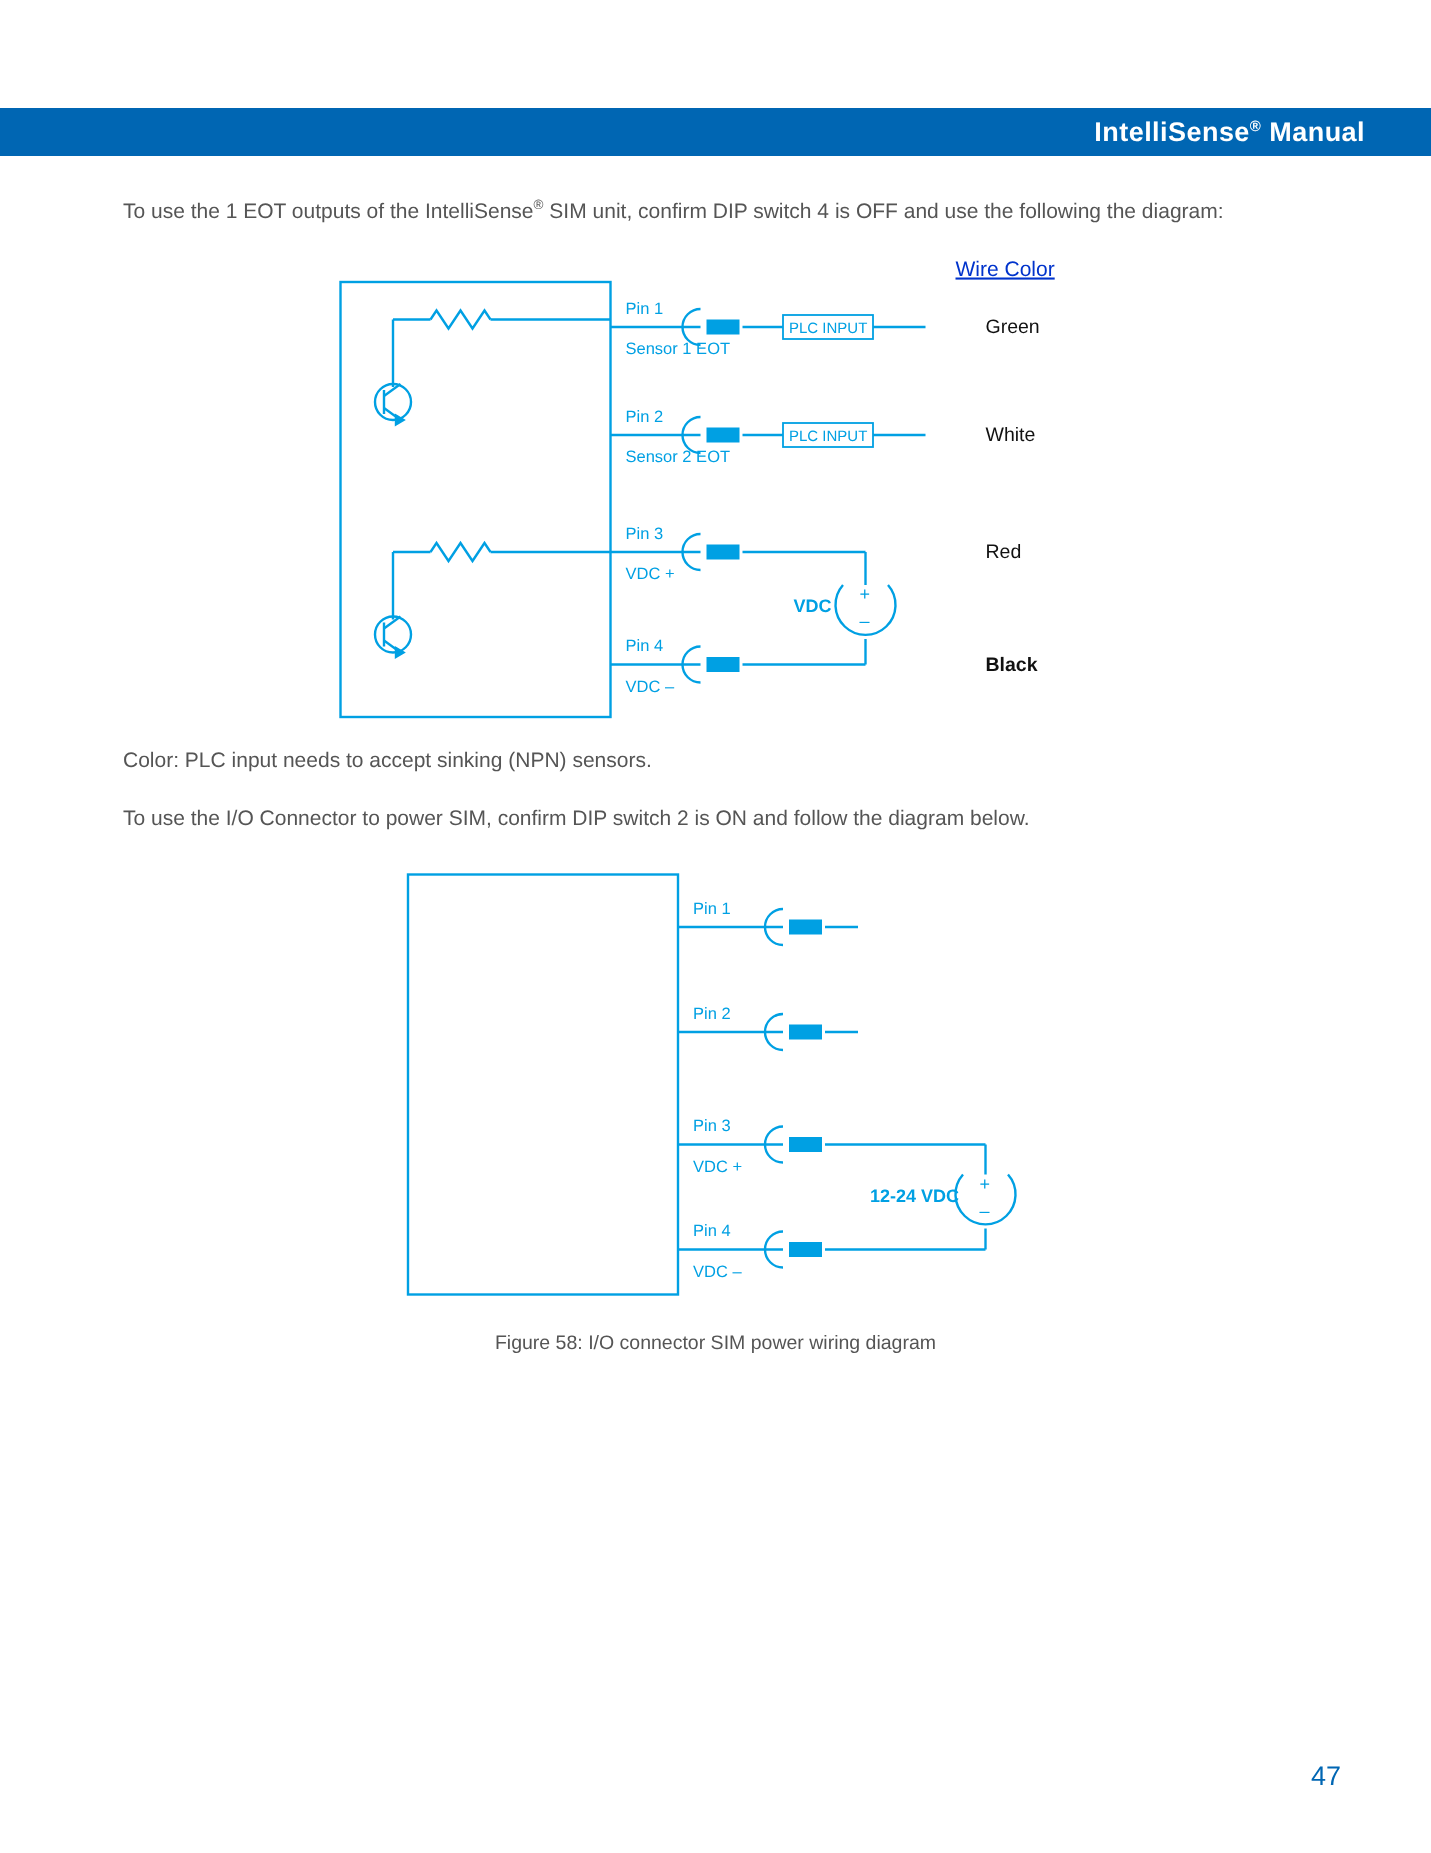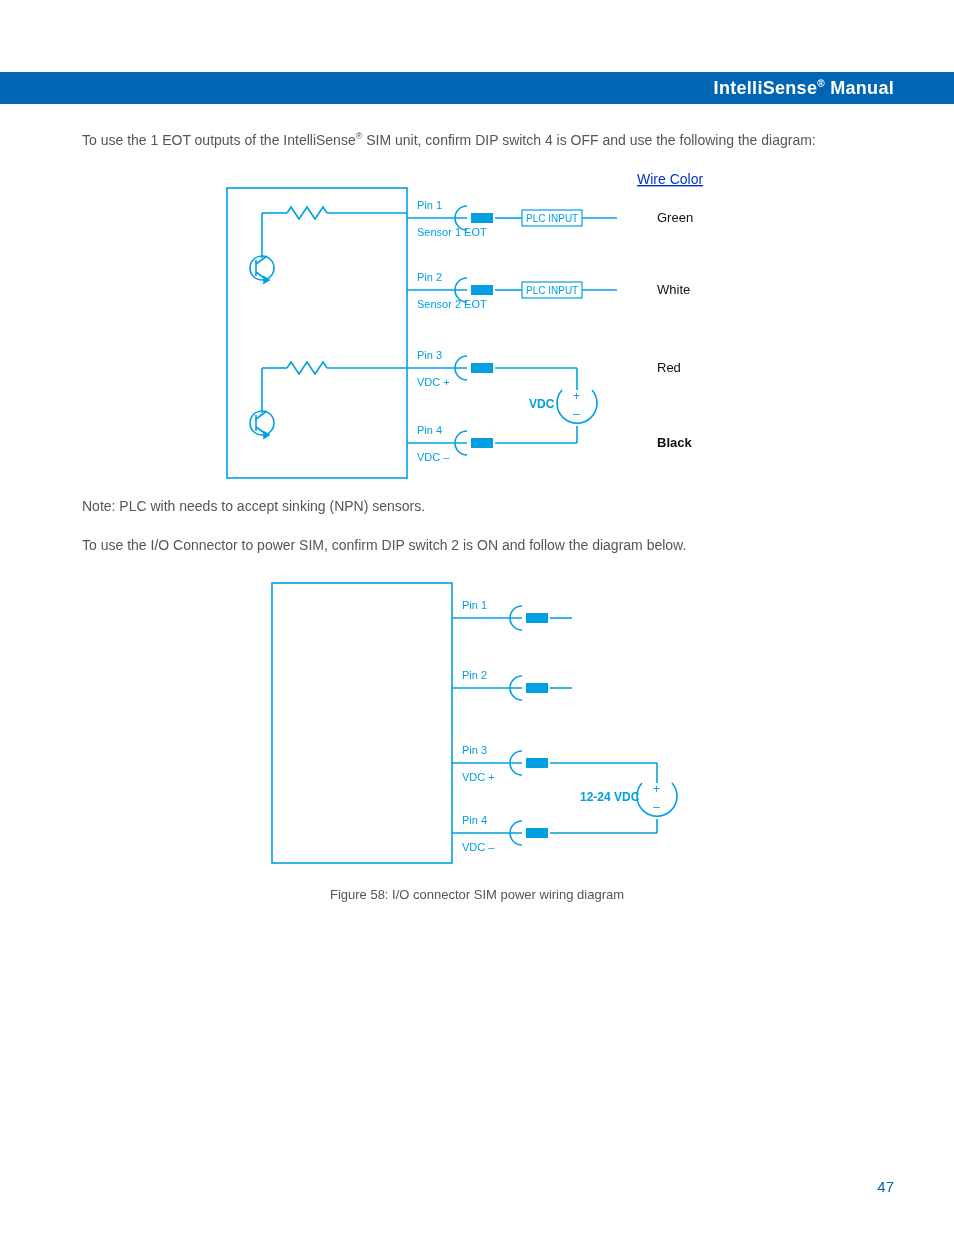--- a/index.html
+++ b/index.html
@@ -1,25 +1,25 @@
 <!DOCTYPE html>
 <html><head>
 <meta charset="utf-8">
 <style>
   html,body{margin:0;padding:0;background:#fff;font-family:Helvetica,Arial,sans-serif;color:#444;font-weight:300}
   .page{width:954px;height:1235px;position:relative;background:#fff;overflow:hidden}
-  .banner{position:absolute;top:72px;left:0;right:0;height:32px;background:#0066b3;color:#fff;display:flex;align-items:center;justify-content:flex-end;padding-right:60px;box-sizing:border-box;font-weight:700;font-size:18px;letter-spacing:.3px}
+  .banner{position:absolute;top:72px;left:0;right:0;height:32px;background:#0066b3;color:#fff;display:flex;align-items:center;justify-content:flex-end;padding-right:44px;box-sizing:border-box;font-weight:700;font-size:18px;letter-spacing:.3px}
   .banner sup{font-size:10px;vertical-align:super}
   .content{position:absolute;top:130px;left:82px;right:82px}
   p.body{font-size:14px;line-height:1.45;color:#555;margin:0 0 18px 0}
   p.body sup{font-size:9px}
   .figure-wrap{width:100%;display:flex;flex-direction:column;align-items:center;margin-top:8px;margin-bottom:8px}
   .caption{font-size:13px;color:#555;text-align:center;margin-top:14px;margin-bottom:26px}
   svg text{font-family:Helvetica,Arial,sans-serif}
-  .pagenum{position:absolute;bottom:40px;right:60px;color:#0066b3;font-size:15px}
+  .pagenum{position:absolute;bottom:40px;right:60px;color:#0066b3;font-size:18px}
 </style>
 </head>
 <body>
 
 <div class="page">
 
   <div class="banner">
     <span>
       <span>IntelliSense</span><sup>®</sup><span> Manual</span>
     </span>
@@ -113,21 +113,21 @@
           <line x1="190" y1="275" x2="250" y2="275" stroke="#00a0e3" stroke-width="1.6"></line>
           <path d="M250 263 a12 12 0 0 0 0 24" fill="none" stroke="#00a0e3" stroke-width="1.6"></path>
           <rect x="254" y="270" width="22" height="10" fill="#00a0e3"></rect>
           <text x="440" y="279" font-size="13" fill="#111" font-weight="700">Black</text>
         </g>
 
         <text x="420" y="16" font-size="14" fill="#0033cc" text-decoration="underline">Wire Color</text>
       </svg>
     </div>
 
-    <p class="body">Note: PLC with needs to accept sinking (NPN) sensors.</p>
+    <p class="body">Color: PLC input needs to accept sinking (NPN) sensors.</p>
     <p class="body">To use the I/O Connector to power SIM, confirm DIP switch 2 is ON and follow the diagram below.</p>
 
     <div class="figure-wrap">
       <svg width="430" height="300" viewBox="0 0 430 300">
         <rect x="10" y="10" width="180" height="280" fill="none" stroke="#00a0e3" stroke-width="1.6"></rect>
 
         <g>
           <text x="200" y="36" font-size="11" fill="#00a0e3">Pin 1</text>
           <line x1="190" y1="45" x2="260" y2="45" stroke="#00a0e3" stroke-width="1.6"></line>
           <path d="M260 33 a12 12 0 0 0 0 24" fill="none" stroke="#00a0e3" stroke-width="1.6"></path>

